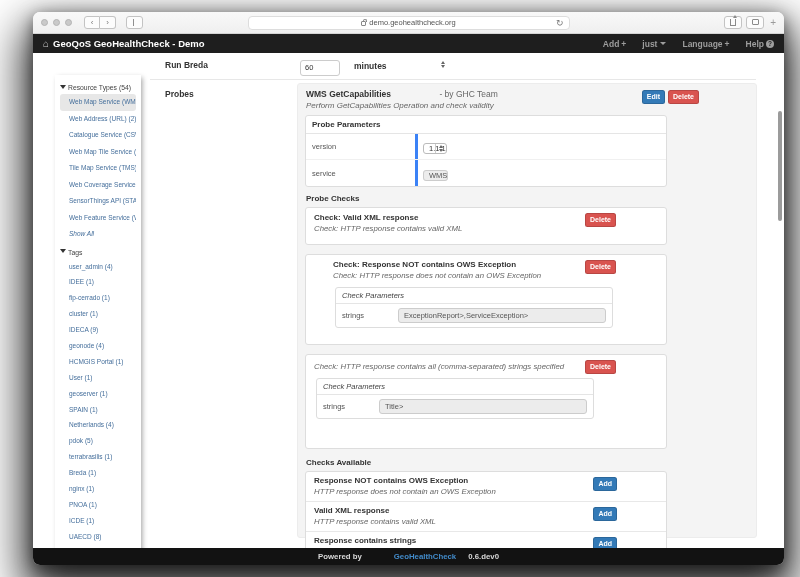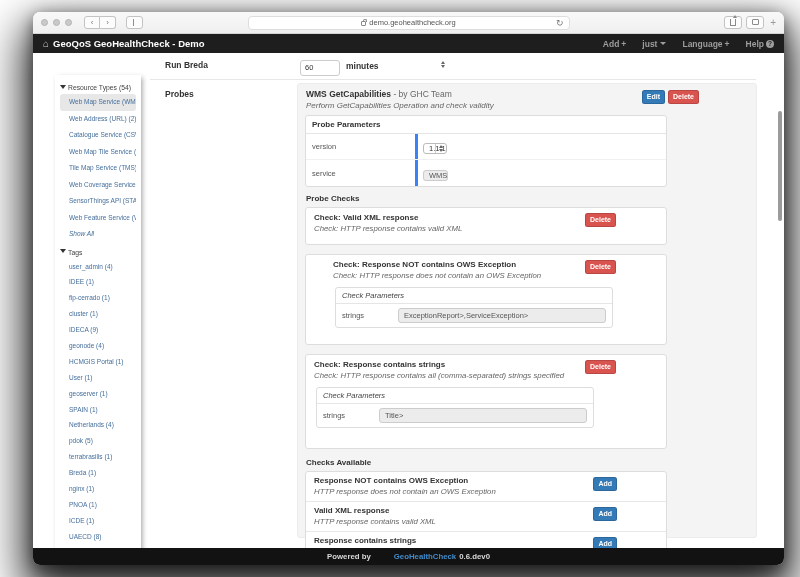--- a/index.html
+++ b/index.html
@@ -67,38 +67,38 @@
   .side-item{ display:block; font-size:6.5px; color:#446e9b; text-decoration:none; height:16.5px; line-height:16.5px;
     padding-left:9px; white-space:nowrap; overflow:hidden; }
   .side-item.active{ background:#e7e7e7; border-radius:3px; }
   .side-item.tag{ height:15.9px; line-height:15.9px; }
   .show-all{ font-style:italic; }
 
   
   .main{ position:absolute; left:117px; top:0; right:28px; }
   .form-label{ position:absolute; font-size:8.5px; font-weight:bold; color:#333; left:15px; }
   .runrow-label{ top:7px; }
-  .run-field{ position:absolute; left:150px; top:3px; display:flex; align-items:center; gap:6px; }
+  .run-field{ position:absolute; left:150px; top:3px; display:flex; align-items:center; gap:14px; }
   .numinput{ width:40px; height:16px; border:1px solid #ccc; border-radius:3px; background:#fff;
     font-size:7.5px; color:#333; padding:0 12px 0 4px; font-family:"Liberation Sans",sans-serif; }
   .stepper{ position:absolute; left:138px; top:0; width:10px; height:16px; display:flex; flex-direction:column;
     align-items:center; justify-content:center; gap:1px; pointer-events:none; }
   .numwrap{ position:relative; }
   .tri-up{ width:0; height:0; border-left:2.5px solid transparent; border-right:2.5px solid transparent; border-bottom:3px solid #666; }
   .tri-dn{ width:0; height:0; border-left:2.5px solid transparent; border-right:2.5px solid transparent; border-top:3px solid #666; }
   .unit{ font-size:8.5px; font-weight:bold; color:#333; }
   .divider{ position:absolute; top:26px; left:0; right:0; border-top:1px solid #e7e7e7; }
   .probes-label{ top:36px; }
 
   
   .well{ position:absolute; left:147px; top:30px; width:460px; height:455px;
     background:#f4f4f4; border:1px solid #ececec; border-radius:3px; padding:5px 0 0 5px; }
   .probe-title{ font-size:8.5px; color:#333; padding-left:3px; }
   .probe-title b{ font-weight:bold; }
-  .probe-title .byline{ color:#666; font-weight:normal; }
+  .probe-title .byline{ color:#666; font-weight:normal;margin-left:46px; }
   .probe-desc{ font-size:8px; font-style:italic; color:#666; padding-left:3px; margin-top:2px; }
   .topbtns{ position:absolute; right:57px; top:6px; display:flex; gap:3px; }
   .btn{ display:inline-block; border-radius:2.5px; color:#fff; font-size:7px; font-weight:bold;
     padding:2px 4px; line-height:8px; border:1px solid rgba(0,0,0,0.15); }
   .btn-blue{ background:#337ab7; }
   .btn-red{ background:#d9534f; }
 
   .panel{ background:#fff; border:1px solid #ddd; border-radius:3px; width:362px; margin-left:2px; }
   .panel-head{ font-size:8px; font-weight:bold; color:#333; padding:4px 6px; border-bottom:1px solid #e5e5e5; }
   .prow{ display:flex; align-items:center; height:26px; border-bottom:1px solid #f0f0f0; }
@@ -129,21 +129,21 @@
   .avail-row:first-child{ border-top:none; }
   .avail-add{ position:absolute; right:49px; top:5px; }
 
   .cp1{ height:38px; } .cp2{ height:91px;padding-left:27px; } .cp3{ height:95px; }
 
   
   .scroll-thumb{ position:absolute; right:2px; top:58px; width:4px; height:110px; background:#9b9b9b; border-radius:2px; }
 
   
   .footer{ position:absolute; left:0; right:0; bottom:0; height:17px; background:#121212;
-    display:flex; align-items:center; justify-content:center; gap:3px;
+    display:flex; align-items:center; justify-content:center; gap:12px;
     font-size:7.8px; font-weight:bold; color:#d9d9d9; }
   .footer a{ color:#428bca; text-decoration:none;margin-left:20px; }
 </style>
 </head>
 <body>
 
 <div class="window">
 
   <div class="chrome">
     <div class="traffic">
@@ -298,21 +298,20 @@
           <div class="subpanel">
             <div class="subpanel-head">Check Parameters</div>
             <div class="srow">
               <span class="slabel">strings</span>
               <span class="dis-input">ExceptionReport&gt;,ServiceException&gt;</span>
             </div>
           </div>
         </div>
 
         <div class="panel check-panel cp3">
-          <div class="check-title">Check: Response contains strings</div>
           <div class="check-desc">Check: HTTP response contains all (comma-separated) strings specified</div>
           <span class="btn btn-red check-del">Delete</span>
           <div class="subpanel">
             <div class="subpanel-head">Check Parameters</div>
             <div class="srow">
               <span class="slabel">strings</span>
               <span class="dis-input">Title&gt;</span>
             </div>
           </div>
         </div>

